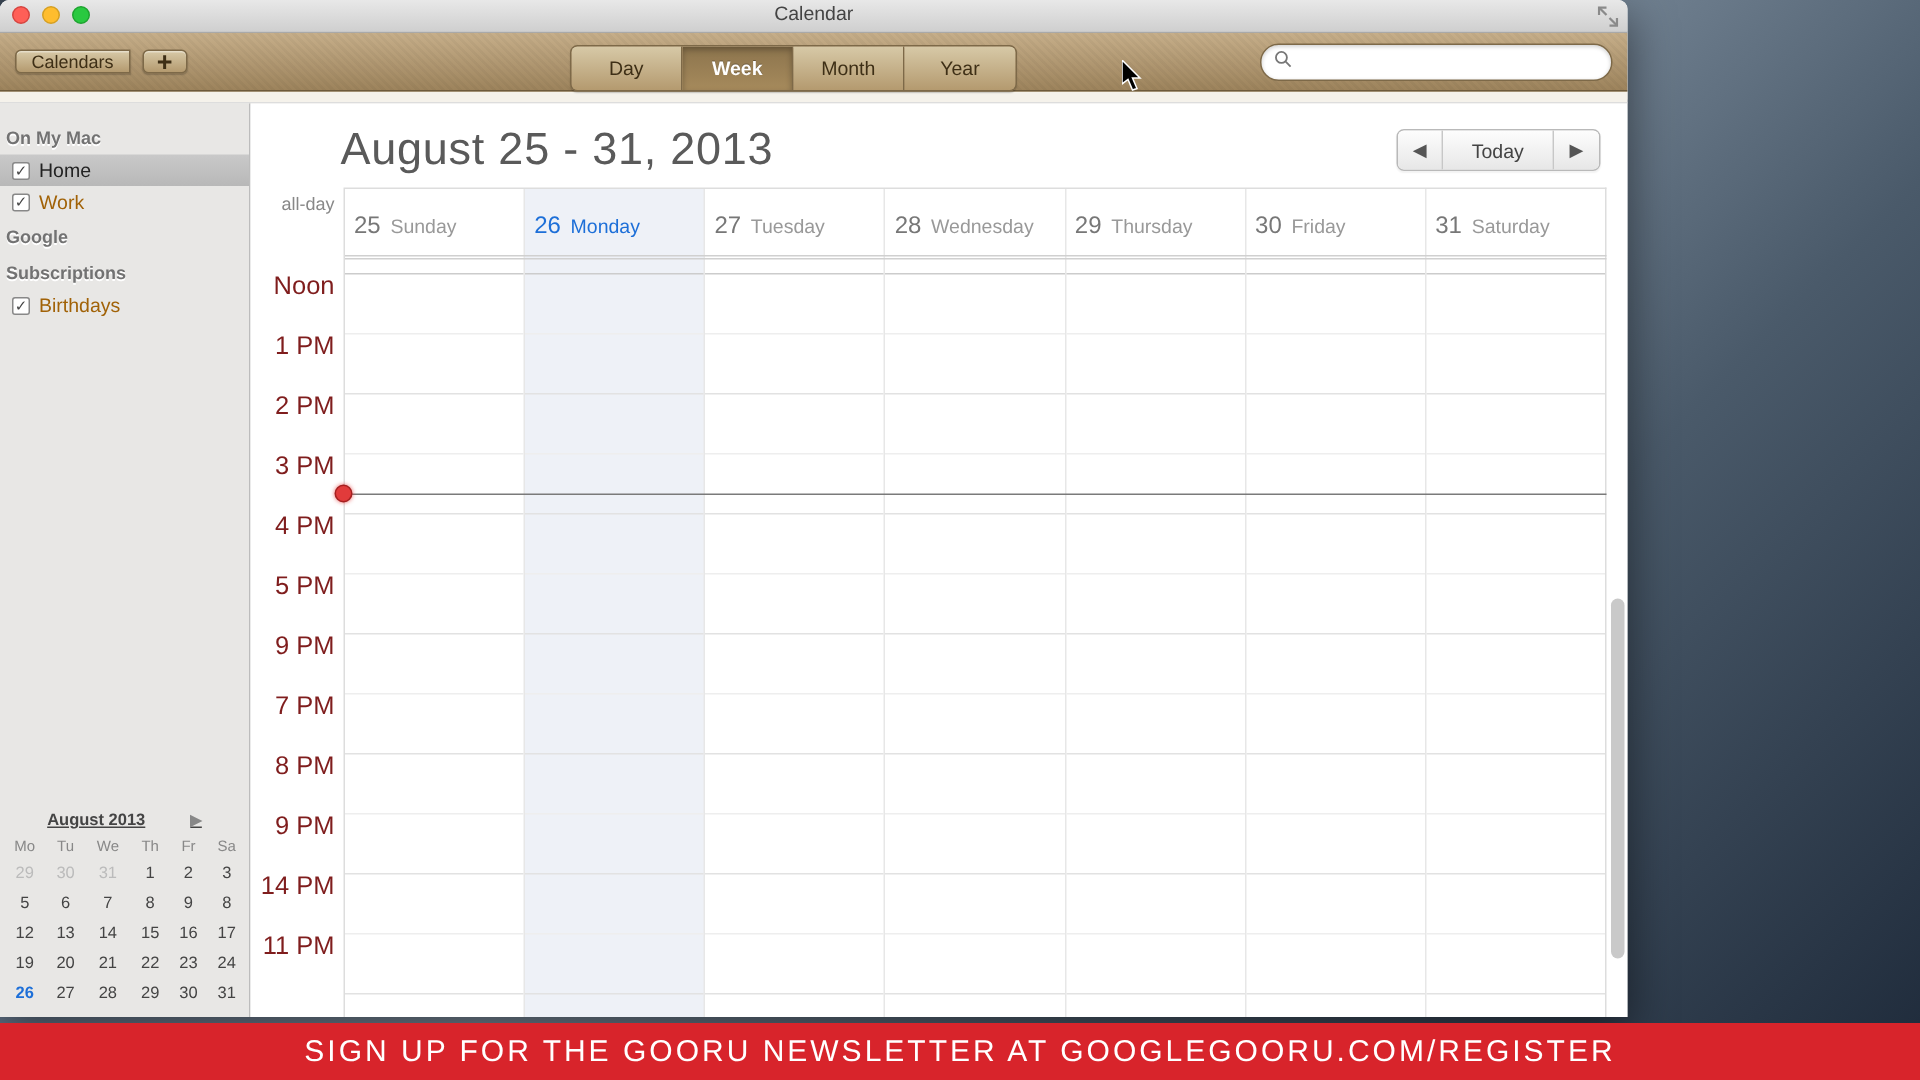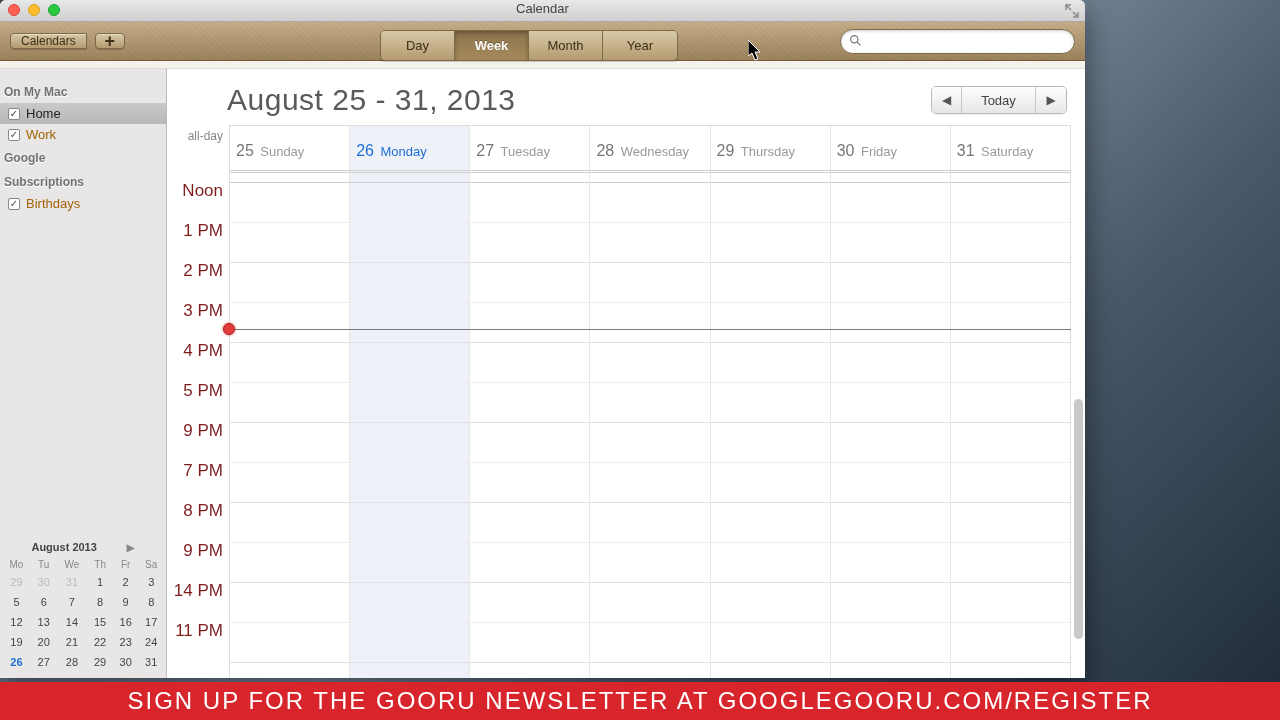--- a/index.html
+++ b/index.html
@@ -99,21 +99,21 @@
   }
   .sb-sec { color:#727272; font-weight:bold; font-size:12px; padding:6px 6px 4px 4px; text-shadow:0 1px 0 #fff;}
   .sb-item { display:flex; align-items:center; gap:6px; padding:3px 6px 3px 8px; color:#a16207;}
   .sb-item.sel { background:linear-gradient(#c9c9c9,#b8b8b8); color:#222; }
   .sb-check { width:12px;height:12px;border:1px solid #888;border-radius:2px;display:flex;align-items:center;justify-content:center;font-size:10px;color:#444;background:#fff;}
   .sb-check.on::after{content:"✓";}
 
   .minical {
     margin-top:auto; padding:6px 2px 6px 2px; font-size:11px; color:#555;
   }
-  .minical-head{display:flex;align-items:center;justify-content:center;gap:30px;font-weight:bold;color:#444;margin-bottom:4px;}
+  .minical-head{display:flex;align-items:center;justify-content:center;gap:30px;font-weight:bold;color:#444;margin-bottom:4px;text-decoration:underline;}
   .minical-head .nav{color:#888;font-size:10px;}
   .minical table{width:100%;border-collapse:collapse;text-align:center;}
   .minical th{color:#888;font-weight:normal;font-size:10px;padding:2px 0;}
   .minical td{padding:4px 0;font-size:11px;color:#444;}
   .minical td.dim{color:#bbb;}
   .minical td.today{color:#1d6fd8;font-weight:bold;}
 
   
   .main { flex:1; background:#fff; position:relative; overflow:hidden;}
   .main-head {
@@ -151,21 +151,21 @@
   
   .vscroll{position:absolute;right:2px;top:330px;width:9px;height:240px;background:#c9c9c9;border-radius:5px;}
 
   
   .cursor{position:absolute;left:748px;top:40px;font-size:18px;color:#000;pointer-events:none;z-index:50;}
 
   
   .banner{
     position:absolute;left:0;right:0;bottom:0;height:38px;
     background:#d8242b;color:#fff;display:flex;align-items:center;justify-content:center;
-    font-size:24px;letter-spacing:2px;font-family:"Helvetica Neue",sans-serif;font-weight:300;
+    font-size:20px;letter-spacing:2px;font-family:"Helvetica Neue",sans-serif;font-weight:300;
   }
 </style>
 </head>
 <body>
 
 <div class="window">
   <div class="titlebar">
     <div class="traffic">
       <div class="tl close"></div>
       <div class="tl min"></div>

